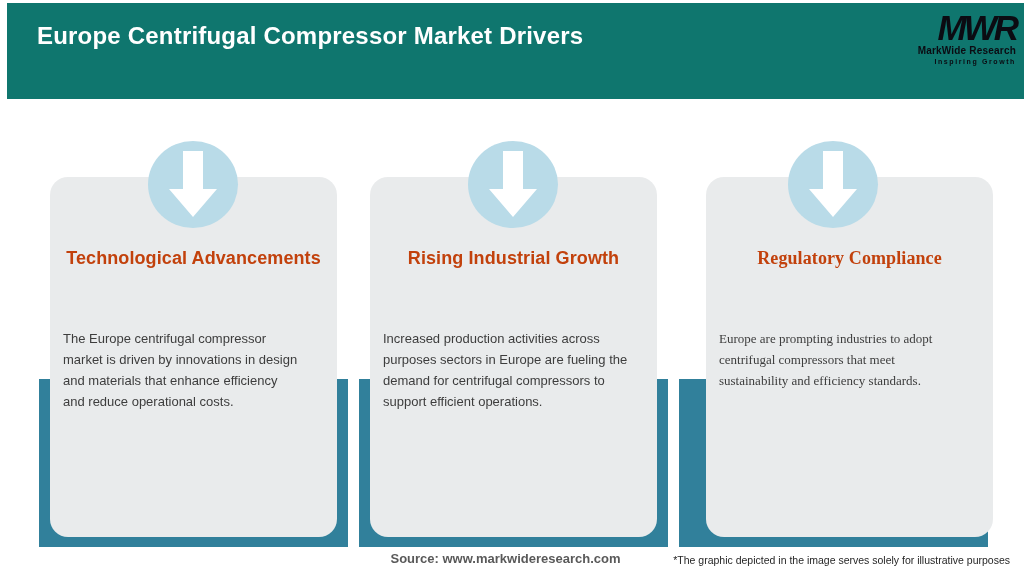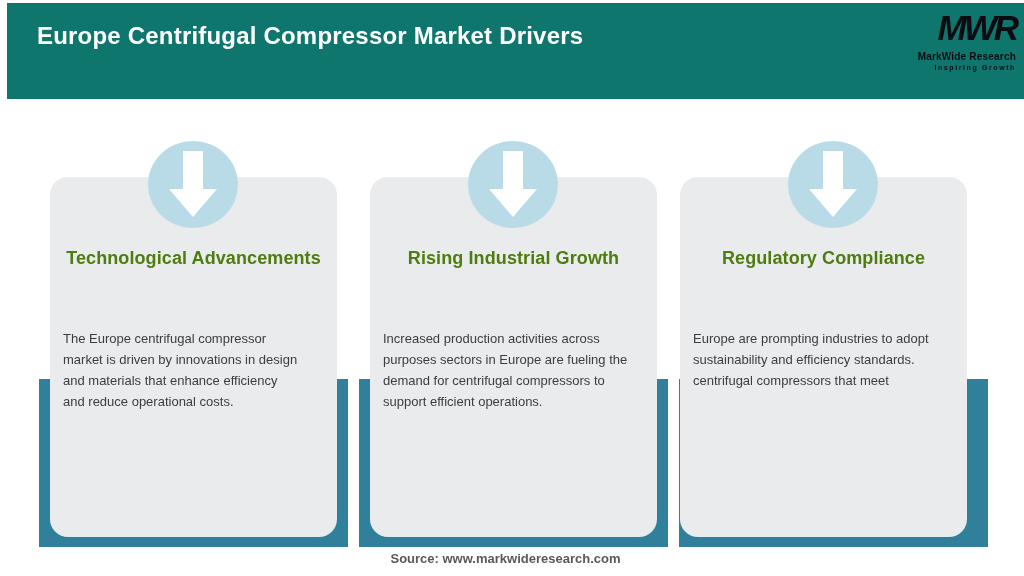--- a/index.html
+++ b/index.html
@@ -16,35 +16,35 @@
     position:absolute;left:30px;top:19px;
     color:#ffffff;font-size:24px;font-weight:bold;letter-spacing:.2px;
   }
   .logo{
     position:absolute;right:8px;top:7px;width:116px;text-align:right;
     color:#0b0b12;line-height:1;
   }
   .logo-monogram{
     font-size:35px;font-weight:bold;font-style:italic;letter-spacing:-3px;
   }
-  .logo-name{font-size:10px;font-weight:bold;margin-top:7px;letter-spacing:.2px;}
+  .logo-name{font-size:10px;font-weight:bold;margin-top:1px;letter-spacing:.2px;}
   .logo-tagline{font-size:7px;font-weight:bold;margin-top:2px;letter-spacing:1.6px;}
   
   .teal-block{
     position:absolute;top:379px;width:309px;height:168px;background:#31809b;
   }
   .tb1{left:39px;} .tb2{left:359px;} .tb3{left:679px;}
   .card{
     position:absolute;top:177px;width:287px;height:360px;
     background:#e9ebec;border-radius:18px;
   }
-  .c1{left:50px;} .c2{left:370px;} .c3{left:680px;}
+  .c1{left:50px;} .c2{left:370px;} .c3{left:706px;font-family:Liberation Serif, serif;}
   .card-title{
     position:absolute;top:71px;left:0;right:0;text-align:center;
-    font-size:18px;font-weight:bold;color:#4d7c0f;letter-spacing:.1px;
+    font-size:18px;font-weight:bold;color:#c2410c;letter-spacing:.1px;
   }
   .card-body{
     position:absolute;top:151px;left:13px;right:6px;
     font-size:13px;line-height:21px;color:#3d3d3d;
   }
   .circle{
     position:absolute;top:141px;width:90px;height:87px;border-radius:50%;
     background:#b9dbe8;
   }
   .ci1{left:148px;} .ci2{left:468px;} .ci3{left:788px;}
@@ -103,25 +103,26 @@
     <svg width="48" height="66" viewBox="0 0 48 66" aria-hidden="true">
       <polygon points="14,0 34,0 34,38 48,38 24,66 0,38 14,38" fill="#ffffff"></polygon>
     </svg>
   </div>
 
   <div class="teal-block tb3"></div>
   <div class="card c3">
     <div class="card-title">Regulatory Compliance</div>
     <div class="card-body">
       <div>Europe are prompting industries to adopt</div>
+      <div>centrifugal compressors that meet</div>
       <div>sustainability and efficiency standards.</div>
-      <div>centrifugal compressors that meet</div>
     </div>
   </div>
   <div class="circle ci3">
     <svg width="48" height="66" viewBox="0 0 48 66" aria-hidden="true">
       <polygon points="14,0 34,0 34,38 48,38 24,66 0,38 14,38" fill="#ffffff"></polygon>
     </svg>
   </div>
 
   <div class="source">Source: www.markwideresearch.com</div>
+  <div class="disclaimer">*The graphic depicted in the image serves solely for illustrative purposes</div>
 
 </div>
 
 </body></html>

